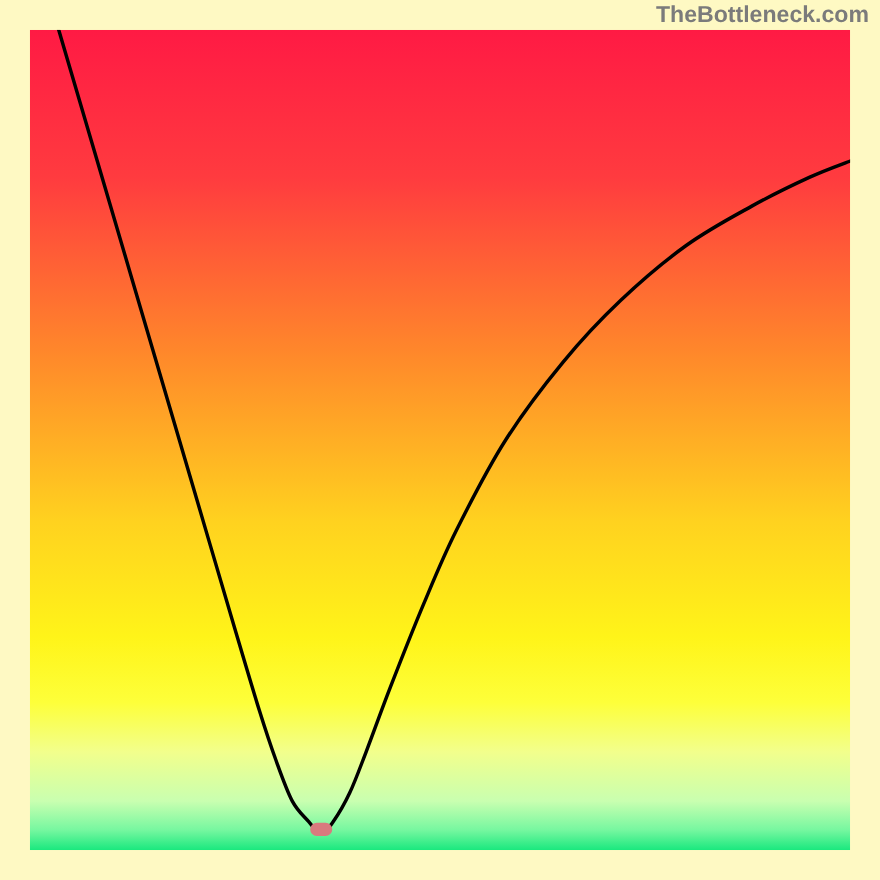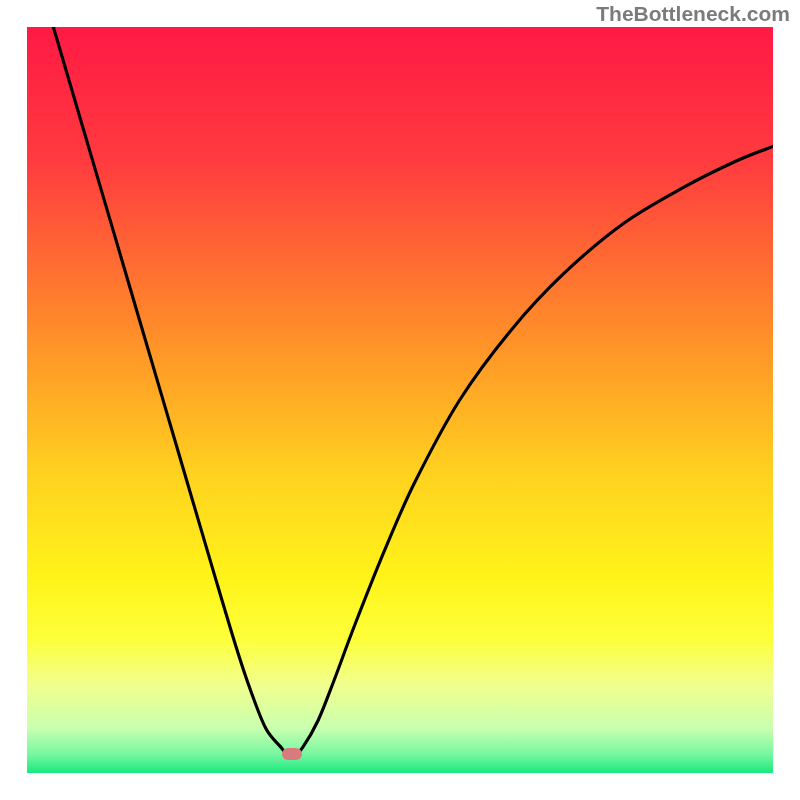--- a/index.html
+++ b/index.html
@@ -9,21 +9,21 @@
     height: 800px;
     background: #000;
     overflow: hidden;
   }
   .frame {
     position: absolute;
     left: 0;
     top: 0;
     width: 800px;
     height: 800px;
-    background: #ffffff;
+    background: #fef9c3;
   }
   .plot {
     position: absolute;
     left: 27px;
     top: 27px;
     width: 746px;
     height: 746px;
     overflow: hidden;
   }
   .gradient {

